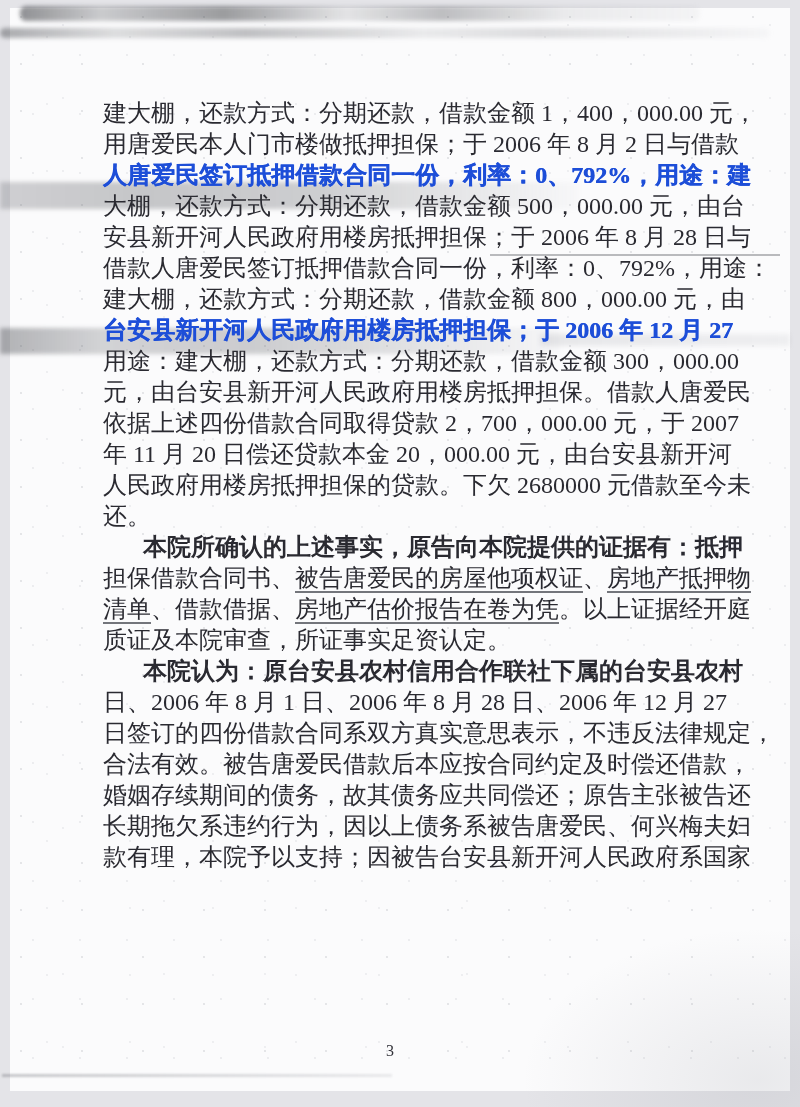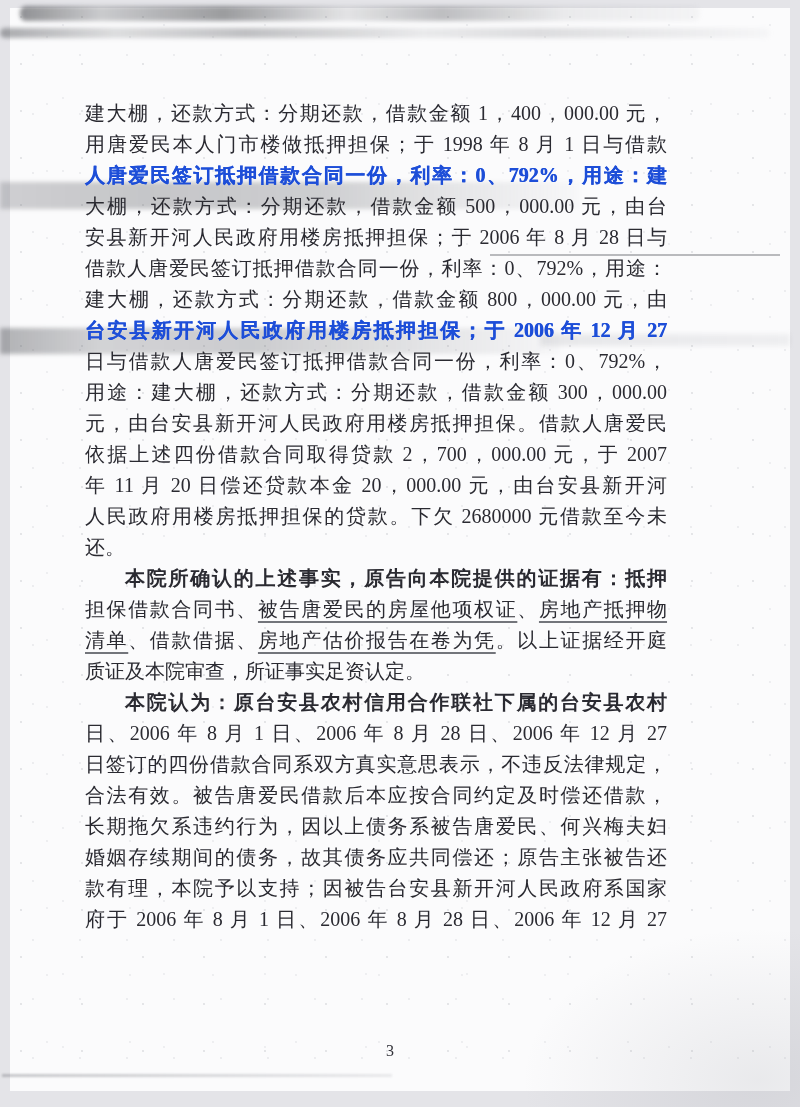--- a/index.html
+++ b/index.html
@@ -76,23 +76,23 @@
     background: linear-gradient(90deg, rgba(100,102,110,0.35), rgba(130,132,140,0.15));
     filter: blur(0.8px);
   }
   .haze-bottom-right {
     right: 0; bottom: 0; width: 280px; height: 180px;
     background: radial-gradient(ellipse at 85% 85%, rgba(140,142,152,0.16), transparent 70%);
   }
   
   .textblock {
     position: absolute;
-    left: 85px; top: 98px; width: 582px;
+    left: 103px; top: 98px; width: 582px;
     color: #2a2a31;
-    font-size: 20px;
+    font-size: 24px;
     line-height: 31px;
   }
   .line {
     height: 31px;
     white-space: nowrap;
     text-align: justify;
     text-align-last: left;
   }
   .line.just { text-align-last: justify; }
   .line.indent { text-indent: 40px; font-weight: bold; }
@@ -124,41 +124,39 @@
 <div class="artifact smudge-top-2"></div>
 <div class="artifact smudge-line3"></div>
 <div class="artifact smudge-line8"></div>
 <div class="artifact smudge-line8-tail"></div>
 <div class="artifact scanline-1"></div>
 <div class="artifact smudge-bottom"></div>
 <div class="artifact haze-bottom-right"></div>
 
 <div class="textblock" id="text-container">
     <div class="line just">建大棚，还款方式：分期还款，借款金额 1，400，000.00 元，</div>
-    <div class="line just">用唐爱民本人门市楼做抵押担保；于 1998 年 8 月 1 日与借款</div>
+    <div class="line just">用唐爱民本人门市楼做抵押担保；于 2006 年 8 月 2 日与借款</div>
     <div class="line just smudged">人唐爱民签订抵押借款合同一份，利率：0、792%，用途：建</div>
     <div class="line just">大棚，还款方式：分期还款，借款金额 500，000.00 元，由台</div>
     <div class="line just">安县新开河人民政府用楼房抵押担保；于 2006 年 8 月 28 日与</div>
     <div class="line just">借款人唐爱民签订抵押借款合同一份，利率：0、792%，用途：</div>
     <div class="line just">建大棚，还款方式：分期还款，借款金额 800，000.00 元，由</div>
     <div class="line just smudged">台安县新开河人民政府用楼房抵押担保；于 2006 年 12 月 27</div>
-    <div class="line just">日与借款人唐爱民签订抵押借款合同一份，利率：0、792%，</div>
     <div class="line just">用途：建大棚，还款方式：分期还款，借款金额 300，000.00</div>
     <div class="line just">元，由台安县新开河人民政府用楼房抵押担保。借款人唐爱民</div>
     <div class="line just">依据上述四份借款合同取得贷款 2，700，000.00 元，于 2007</div>
     <div class="line just">年 11 月 20 日偿还贷款本金 20，000.00 元，由台安县新开河</div>
     <div class="line just">人民政府用楼房抵押担保的贷款。下欠 2680000 元借款至今未</div>
     <div class="line">还。</div>
     <div class="line just indent">本院所确认的上述事实，原告向本院提供的证据有：抵押</div>
     <div class="line just"><span>担保借款合同书、</span><span class="u">被告唐爱民的房屋他项权证</span><span>、</span><span class="u">房地产抵押物</span></div>
     <div class="line just"><span class="u">清单</span><span>、借款借据、</span><span class="u">房地产估价报告在卷为凭</span><span>。以上证据经开庭</span></div>
     <div class="line">质证及本院审查，所证事实足资认定。</div>
     <div class="line just indent">本院认为：原台安县农村信用合作联社下属的台安县农村</div>
     <div class="line just">日、2006 年 8 月 1 日、2006 年 8 月 28 日、2006 年 12 月 27</div>
     <div class="line just">日签订的四份借款合同系双方真实意思表示，不违反法律规定，</div>
     <div class="line just">合法有效。被告唐爱民借款后本应按合同约定及时偿还借款，</div>
+    <div class="line just">婚姻存续期间的债务，故其债务应共同偿还；原告主张被告还</div>
     <div class="line just">长期拖欠系违约行为，因以上债务系被告唐爱民、何兴梅夫妇</div>
-    <div class="line just">婚姻存续期间的债务，故其债务应共同偿还；原告主张被告还</div>
     <div class="line just">款有理，本院予以支持；因被告台安县新开河人民政府系国家</div>
-    <div class="line just">府于 2006 年 8 月 1 日、2006 年 8 月 28 日、2006 年 12 月 27</div>
   </div>
 
 <div class="page-number">3</div>
 
 </body></html>

